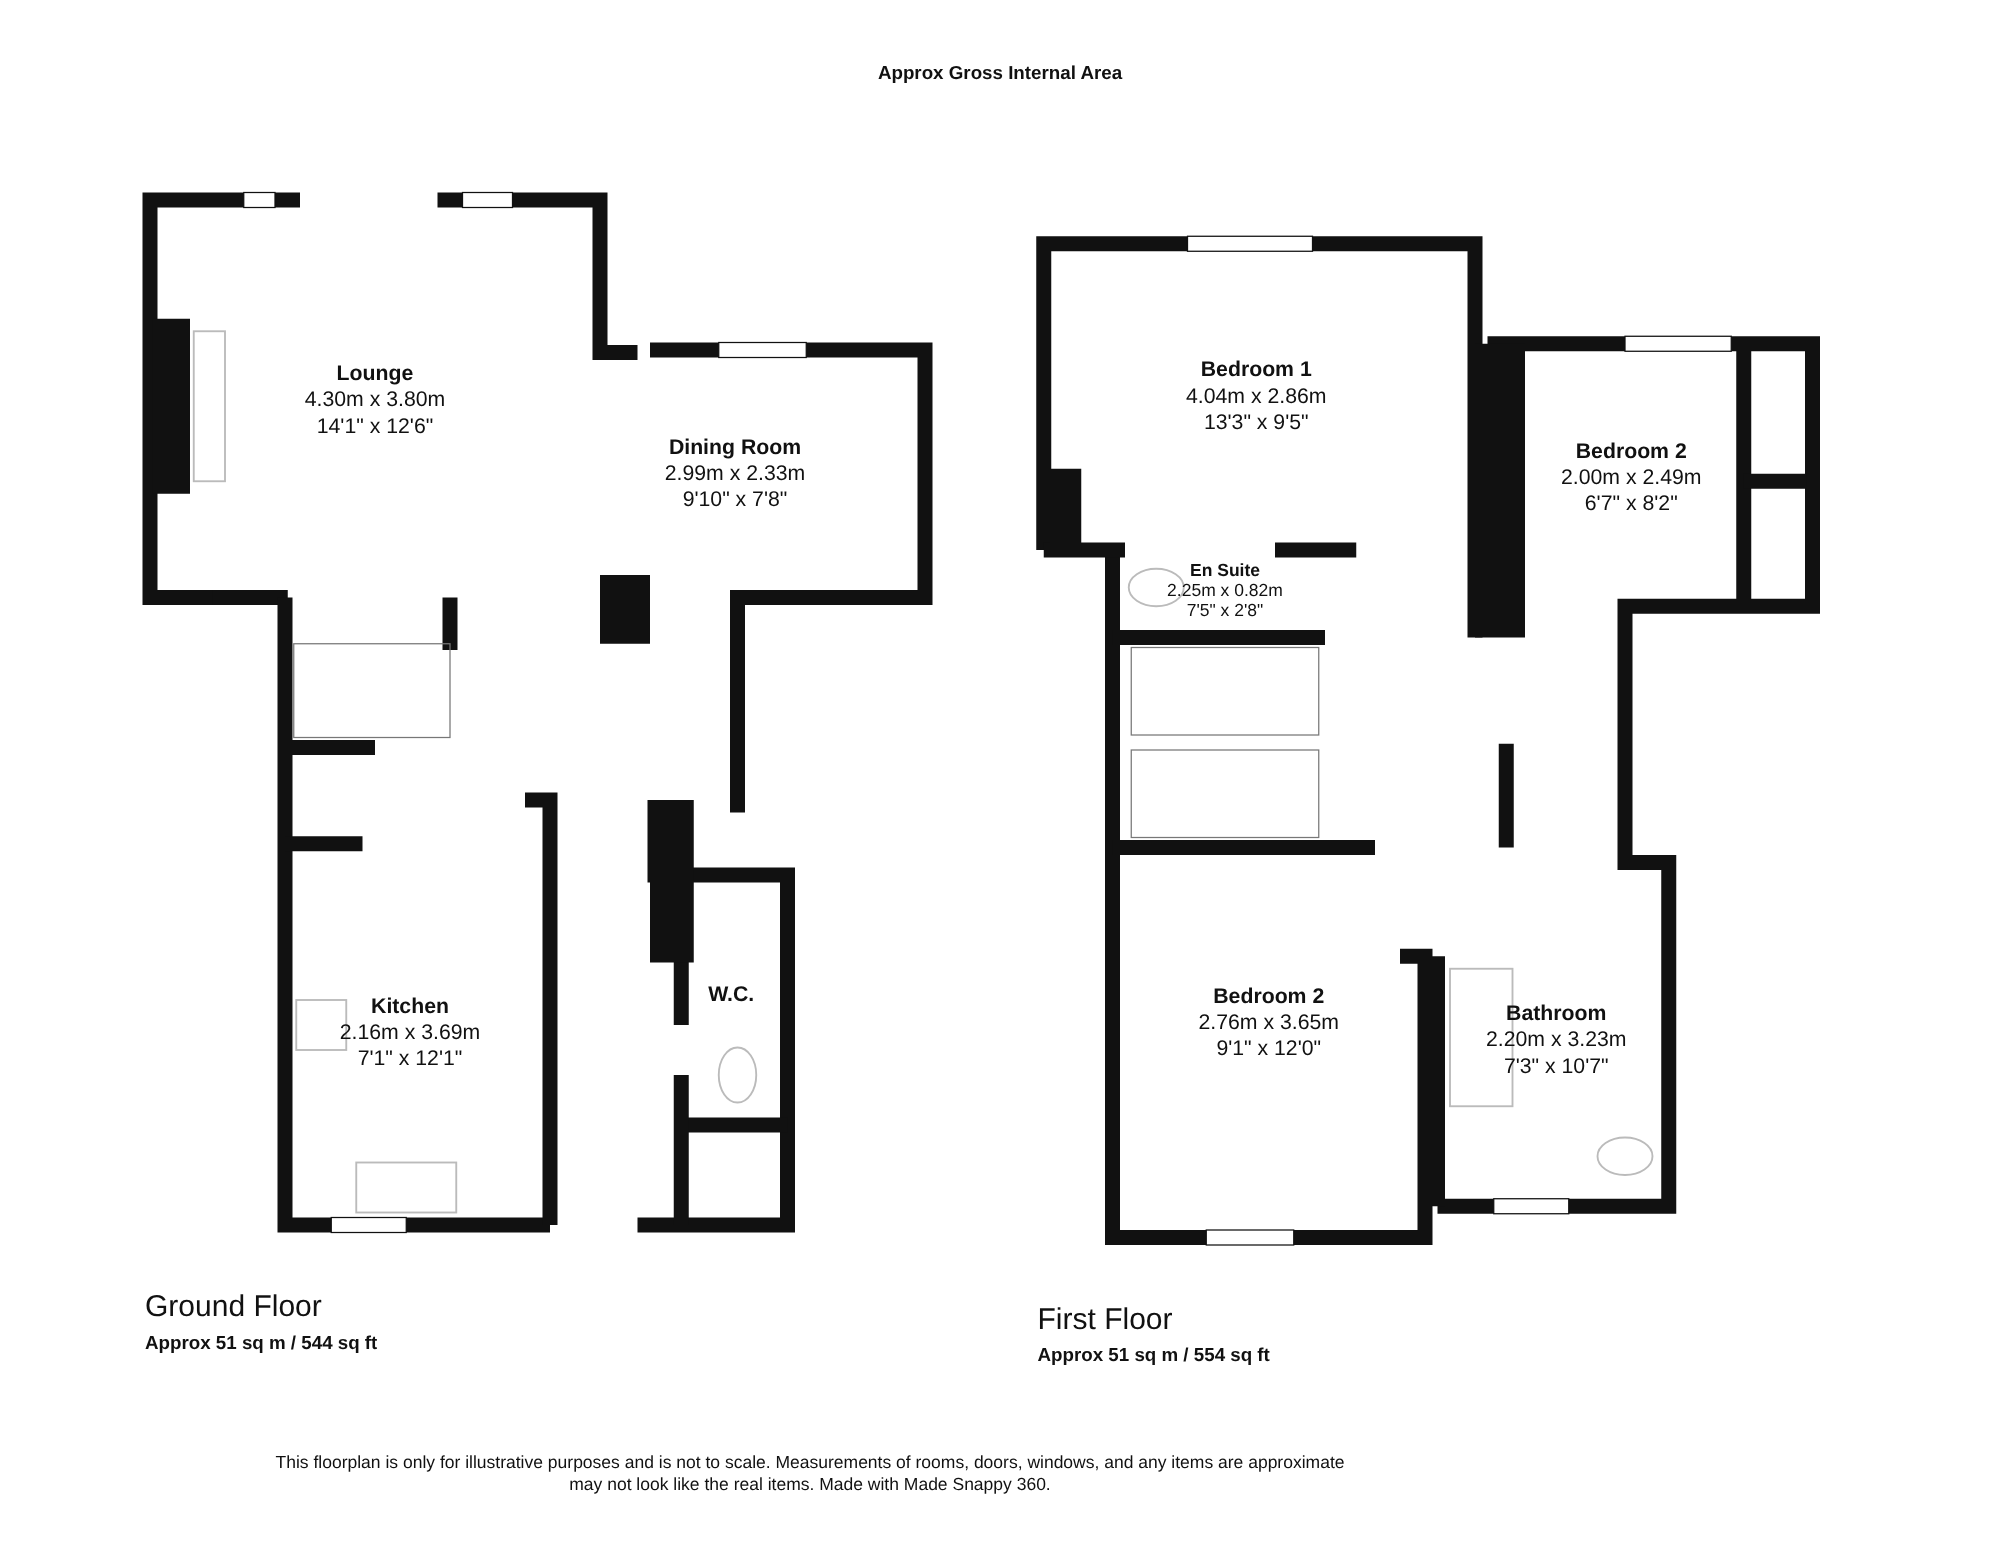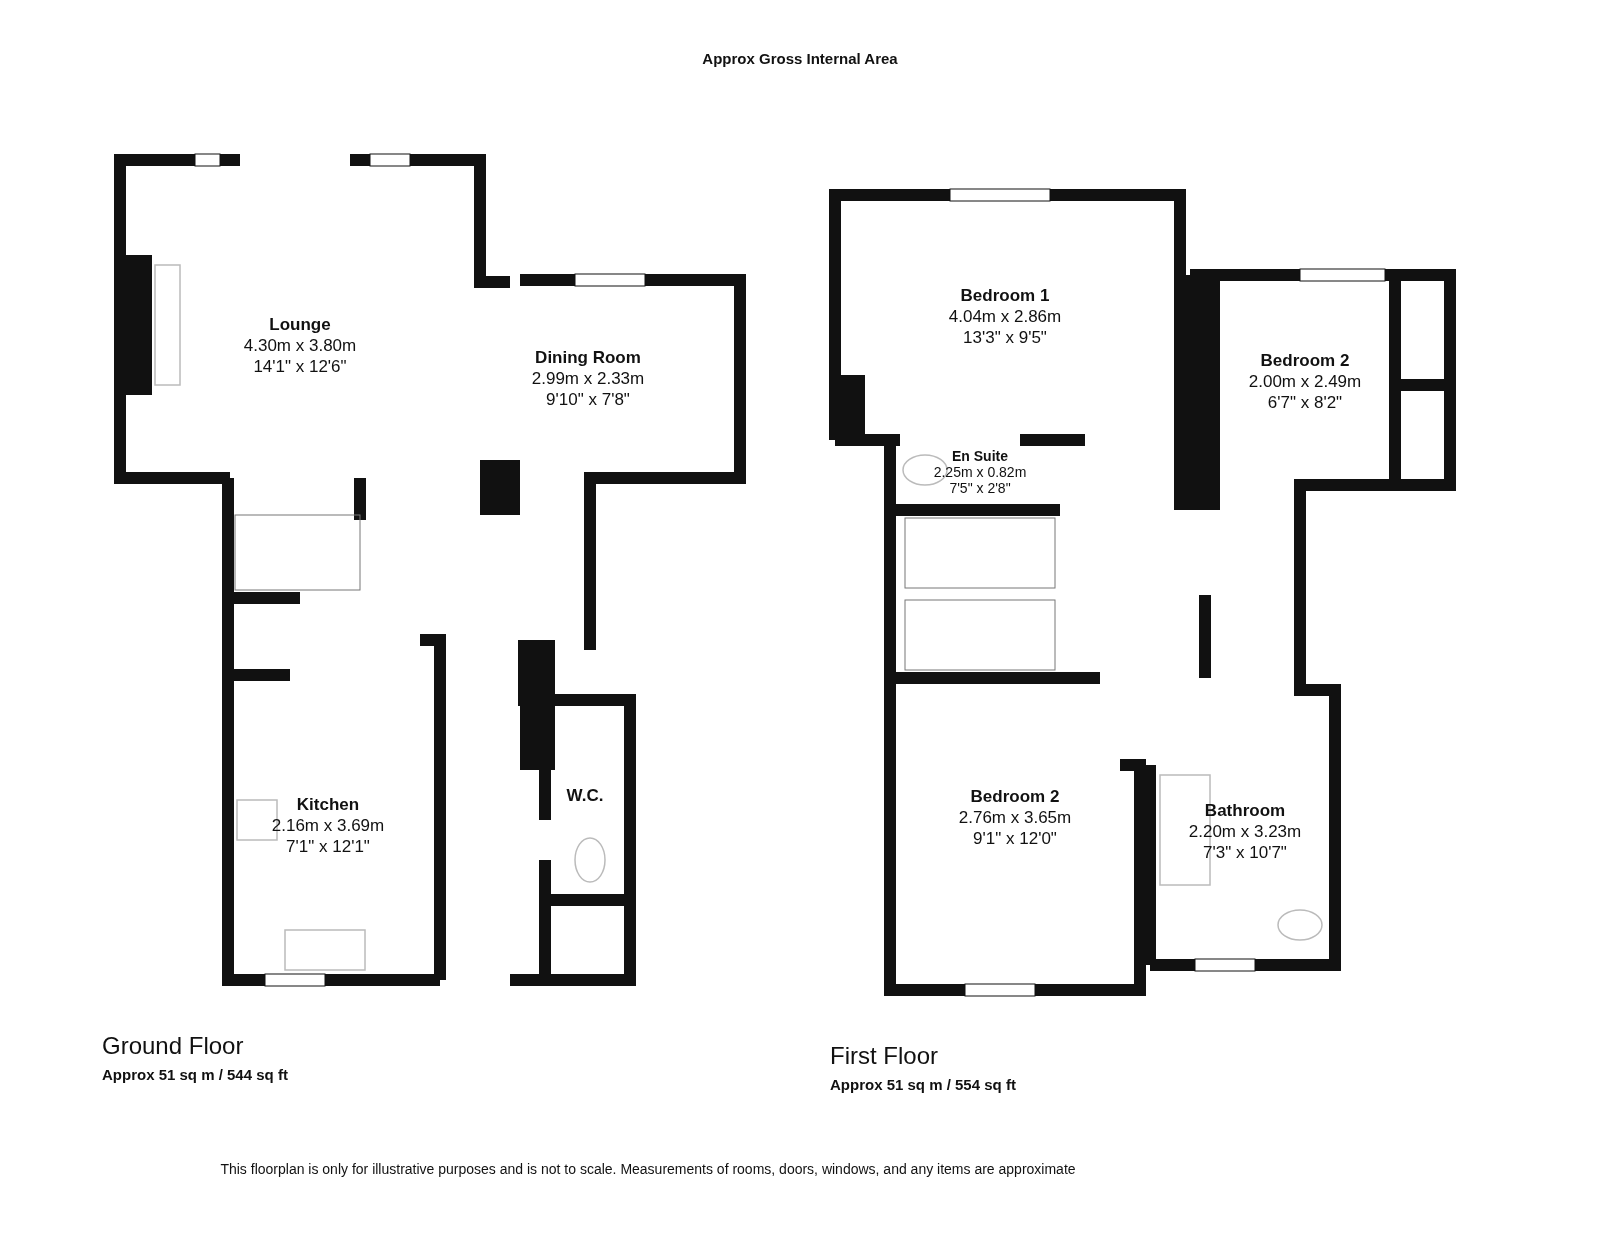--- a/index.html
+++ b/index.html
@@ -86,21 +86,21 @@
     <rect x="155" y="265" width="25" height="120"></rect>
     <rect x="285" y="930" width="80" height="40"></rect>
     <rect x="237" y="800" width="40" height="40"></rect>
     <rect x="1160" y="775" width="50" height="110"></rect>
     <ellipse cx="590" cy="860" rx="15" ry="22"></ellipse>
     <ellipse cx="1300" cy="925" rx="22" ry="15"></ellipse>
     <ellipse cx="925" cy="470" rx="22" ry="15"></ellipse>
   </g>
 </svg>
 
-<div class="abs room-label" style="left:200px; top:288px; width:200px;margin-top:26px;">
+<div class="abs room-label" style="left:200px; top:288px; width:200px;">
   <div class="name">Lounge</div>
   <div>4.30m x 3.80m</div>
   <div>14'1" x 12'6"</div>
 </div>
 <div class="abs room-label" style="left:488px; top:347px; width:200px;">
   <div class="name">Dining Room</div>
   <div>2.99m x 2.33m</div>
   <div>9'10" x 7'8"</div>
 </div>
 <div class="abs room-label" style="left:228px; top:794px; width:200px;">
@@ -131,24 +131,25 @@
   <div class="name">Bedroom 2</div>
   <div>2.76m x 3.65m</div>
   <div>9'1" x 12'0"</div>
 </div>
 <div class="abs room-label" style="left:1155px; top:800px; width:180px;">
   <div class="name">Bathroom</div>
   <div>2.20m x 3.23m</div>
   <div>7'3" x 10'7"</div>
 </div>
 
-<div class="abs" style="left:102px; top:1032px;">
+<div class="abs" style="left:116px; top:1032px;">
   <div class="floor-title">Ground Floor</div>
   <div class="floor-area">Approx 51 sq m / 544 sq ft</div>
 </div>
 <div class="abs" style="left:830px; top:1042px;">
   <div class="floor-title">First Floor</div>
   <div class="floor-area">Approx 51 sq m / 554 sq ft</div>
 </div>
 
 <div class="abs disclaimer">
   <div>This floorplan is only for illustrative purposes and is not to scale. Measurements of rooms, doors, windows, and any items are approximate</div>
+  <div>may not look like the real items. Made with Made Snappy 360.</div>
 </div>
 
 </body></html>

